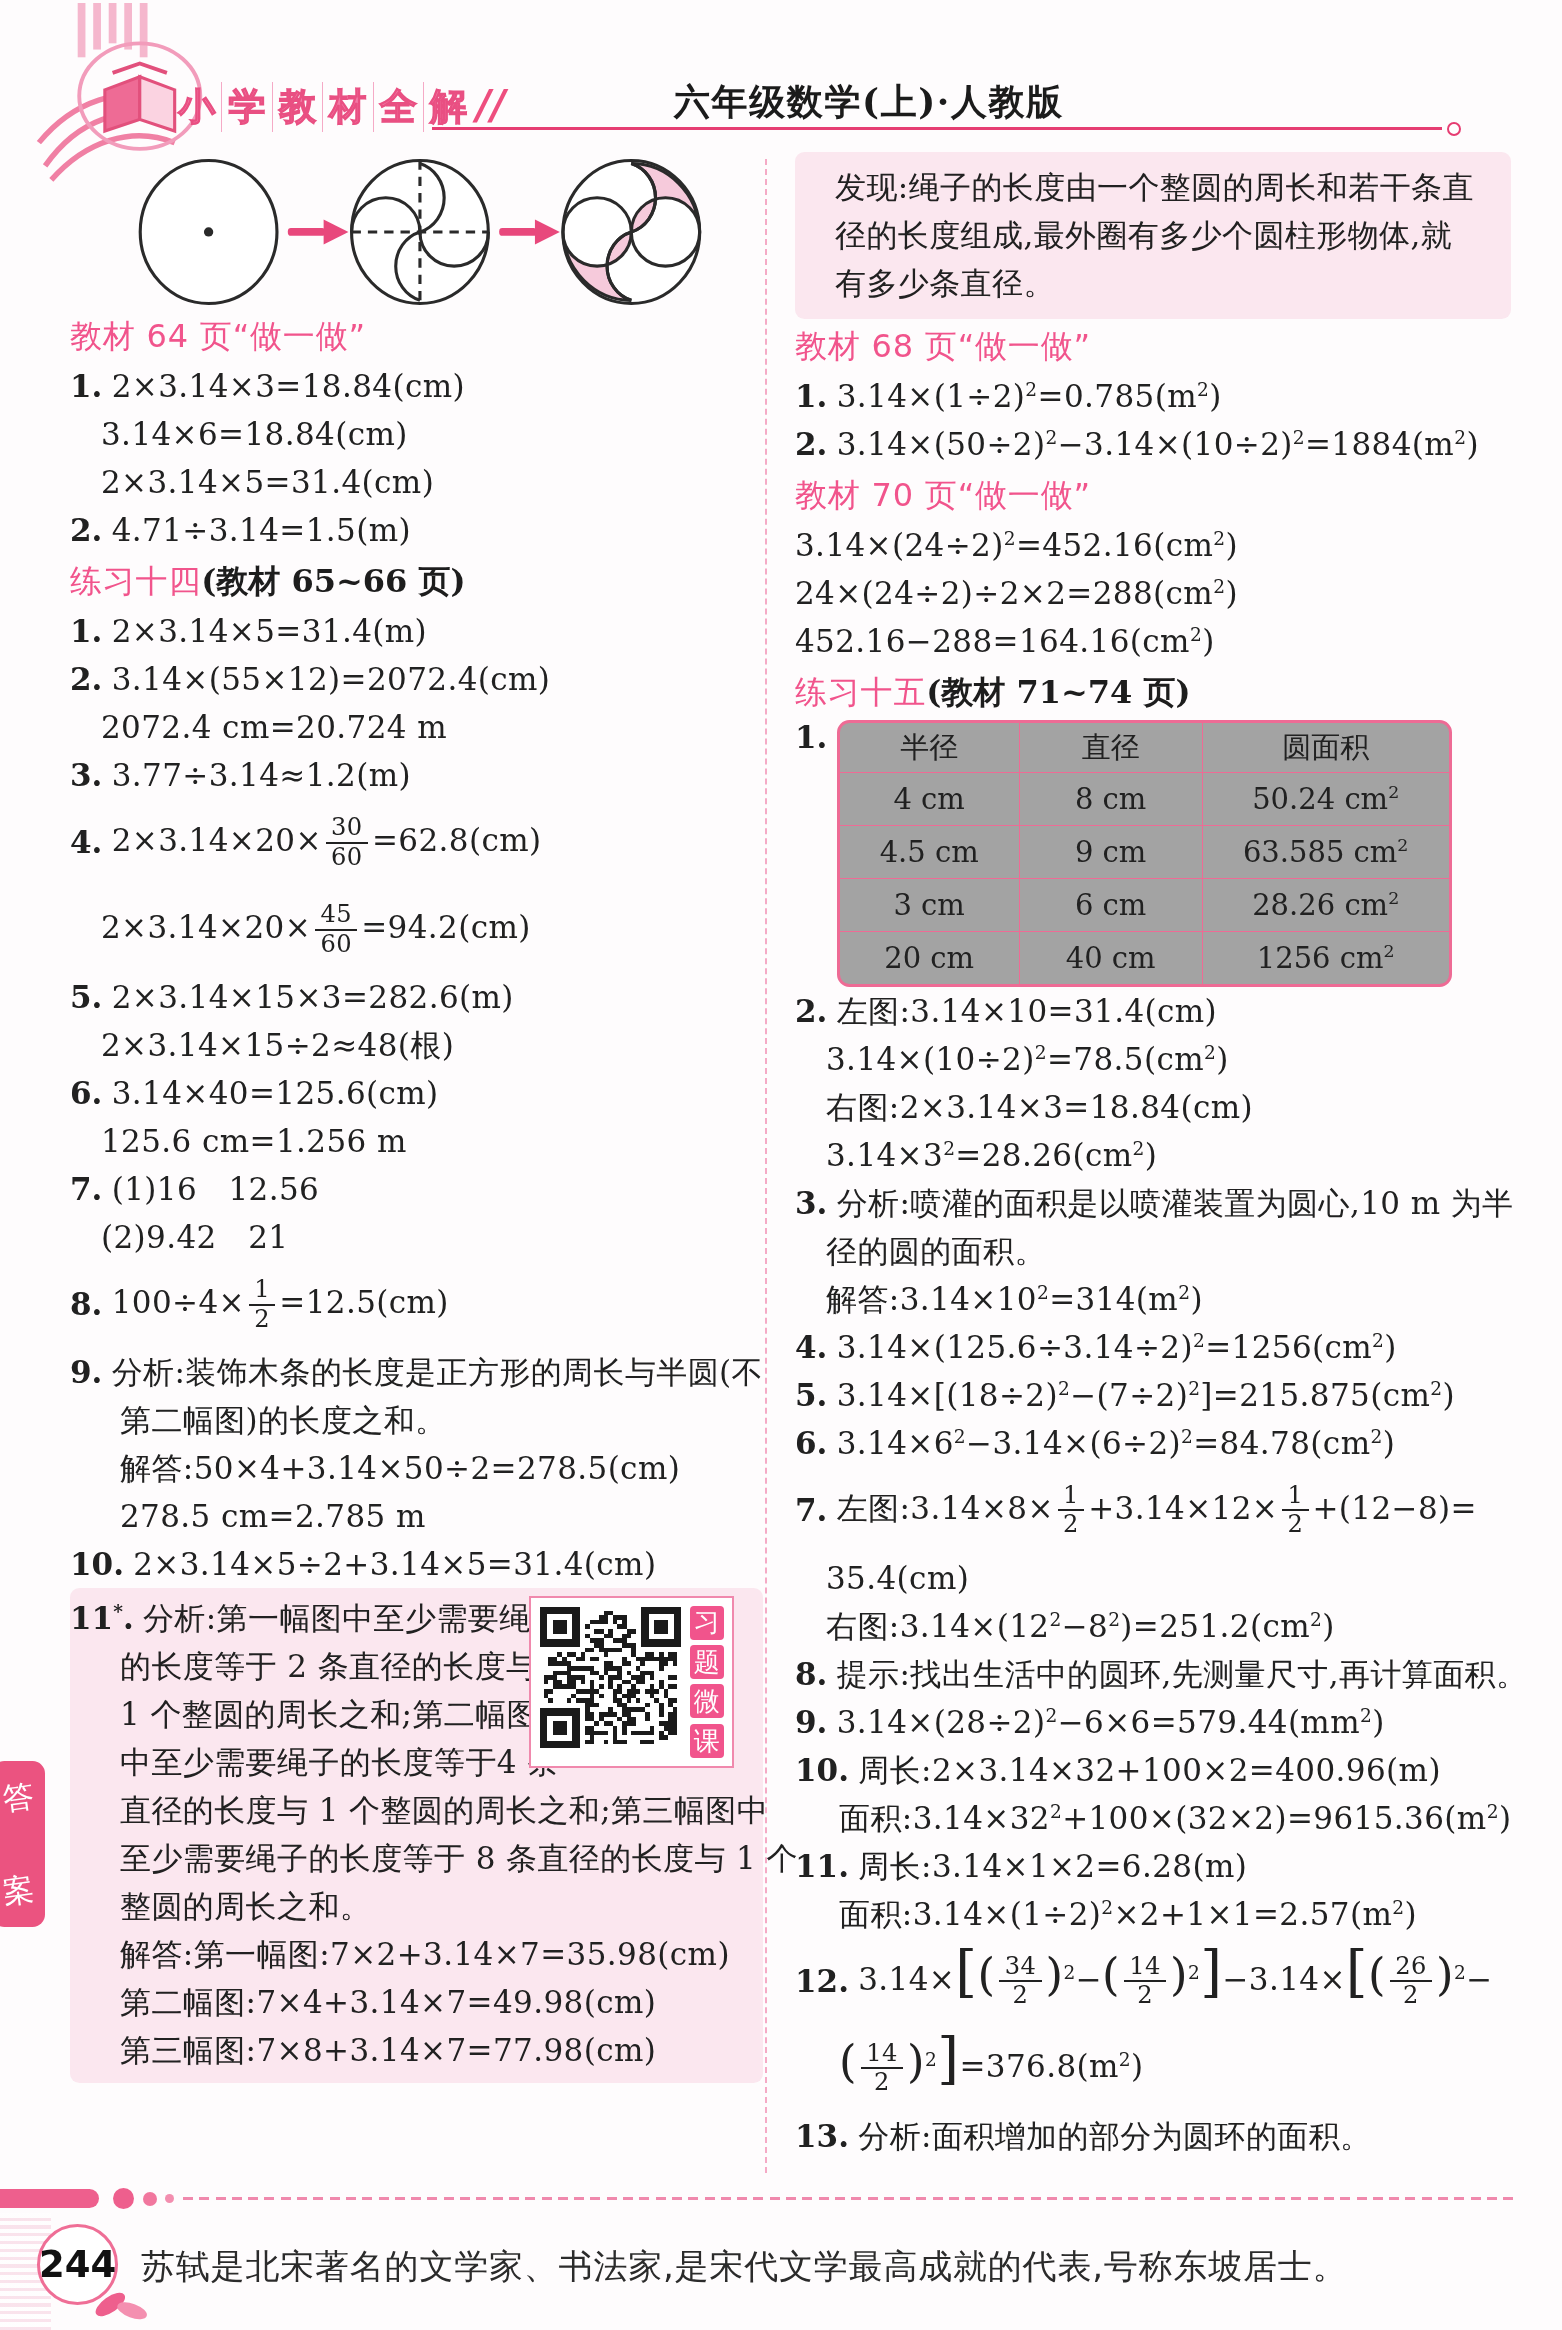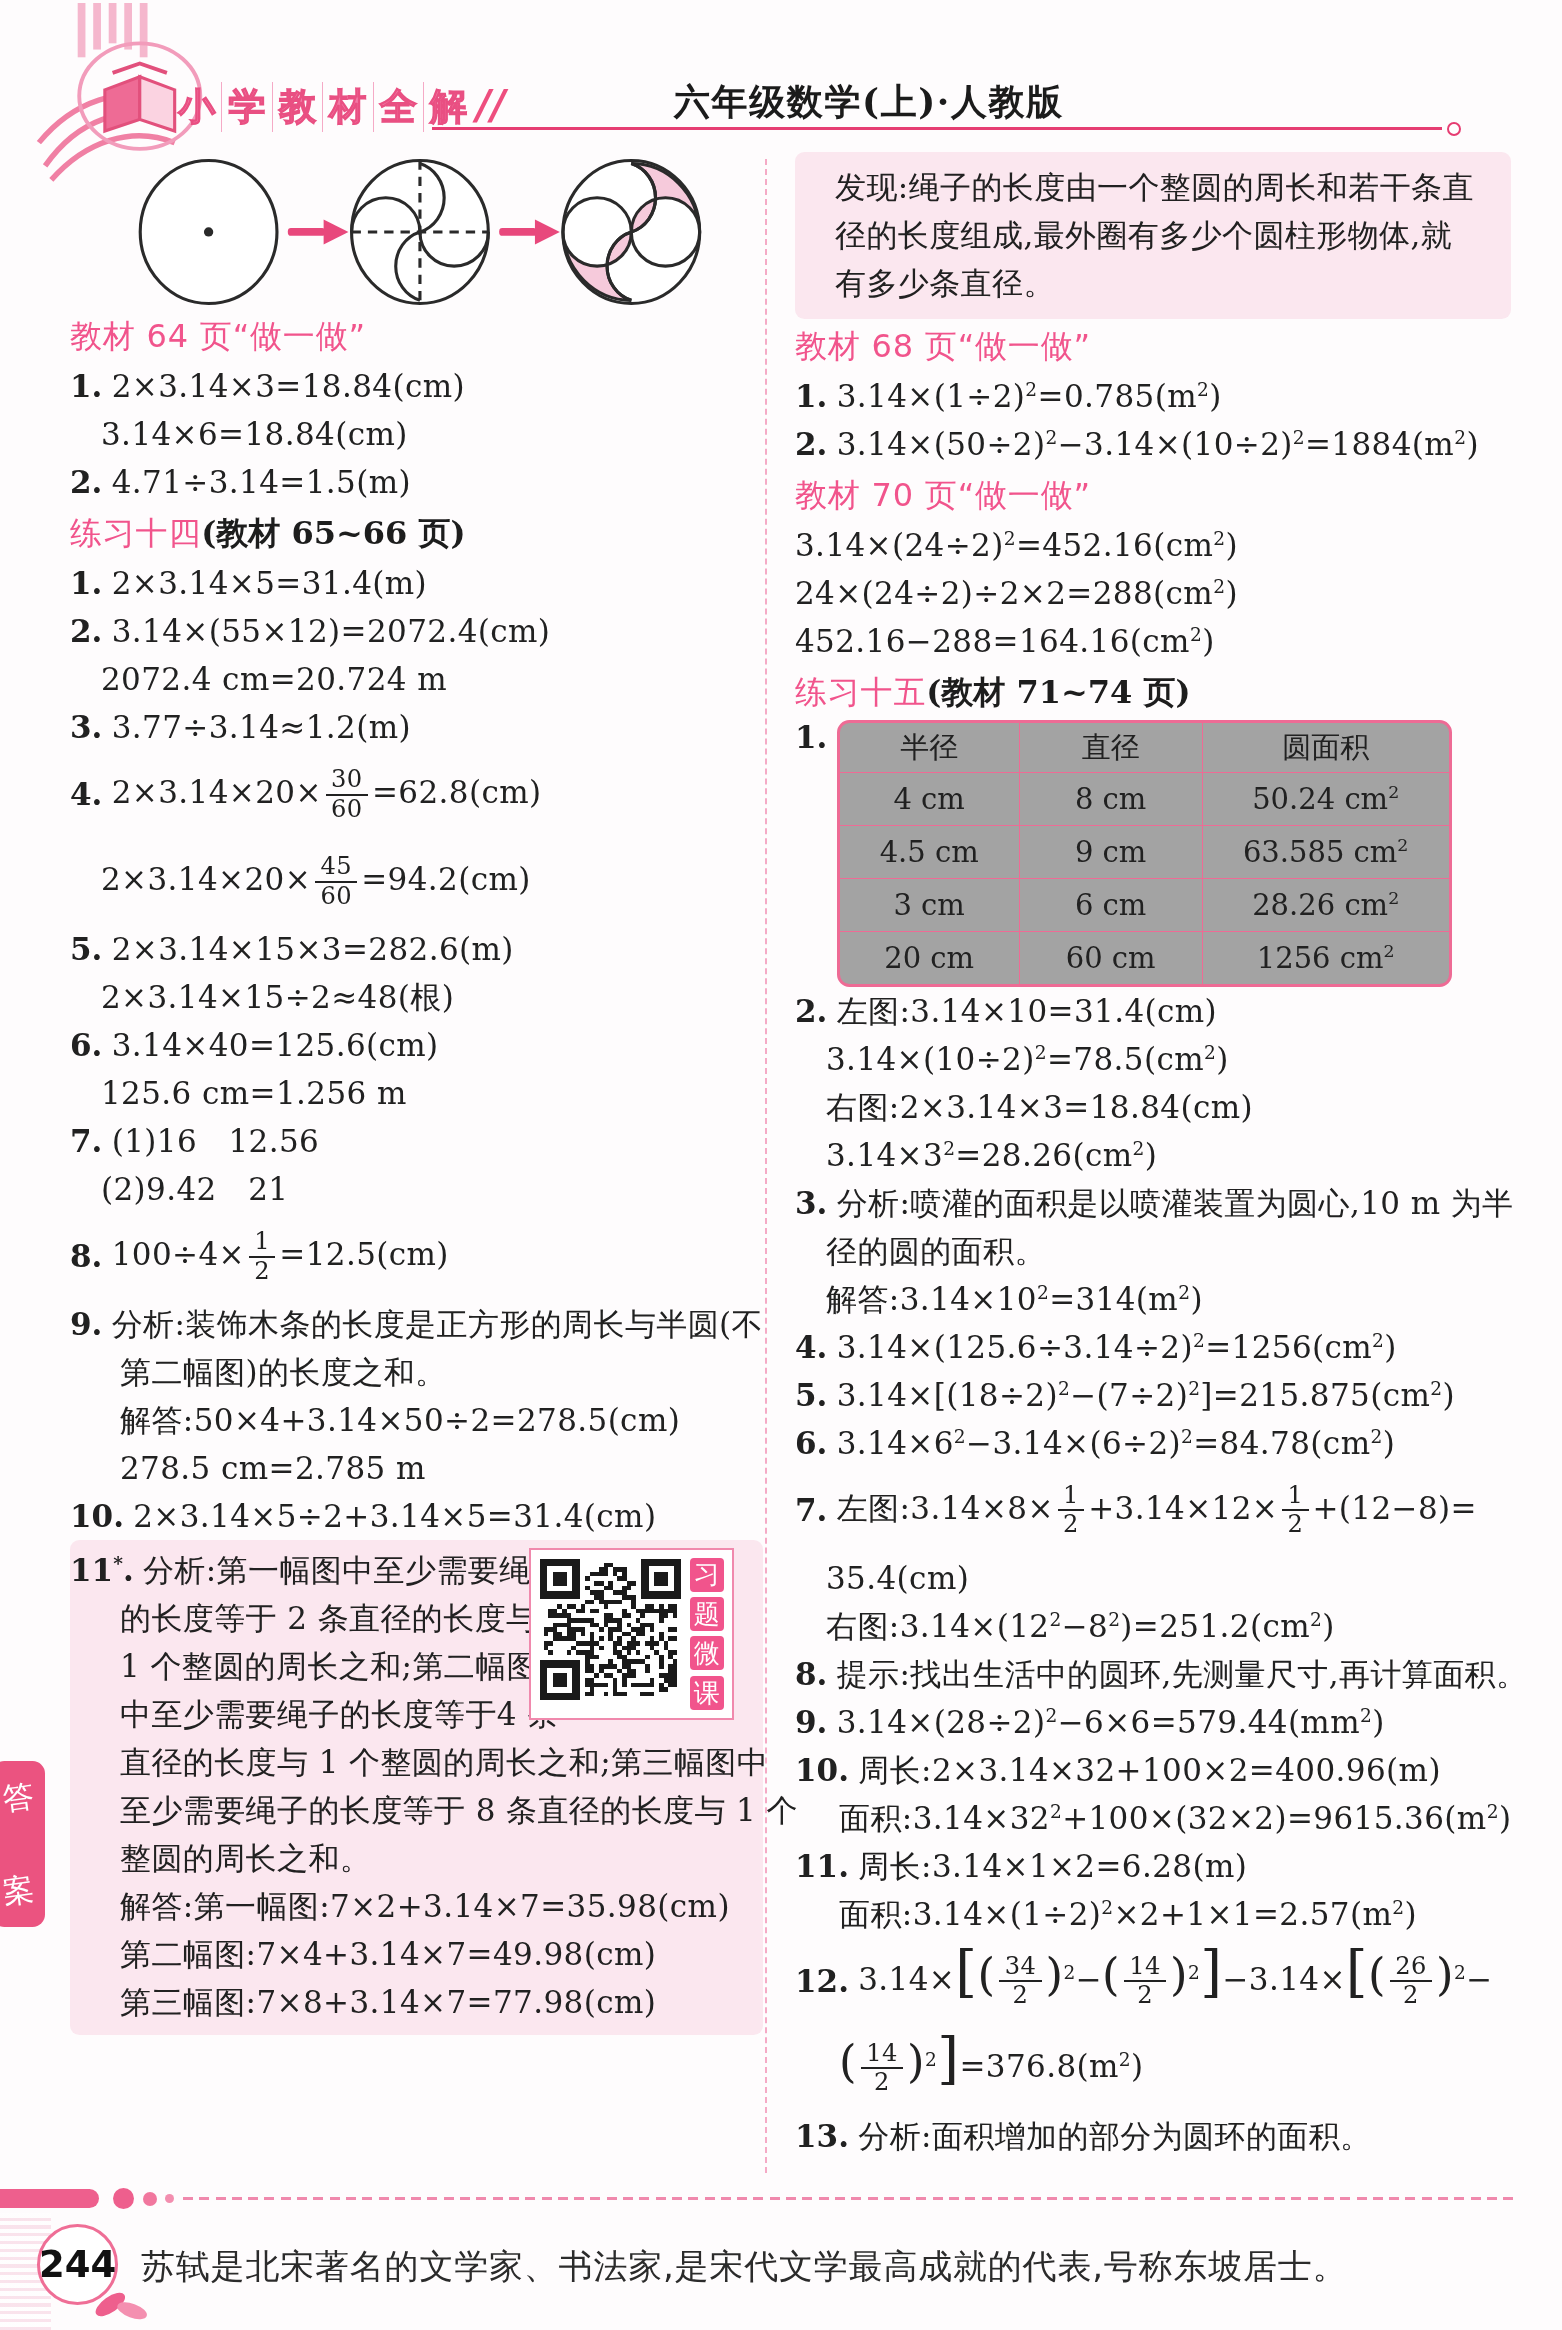--- a/index.html
+++ b/index.html
@@ -165,20 +165,23 @@
 
   <div class="divider"></div>
   <div id="colL" class="col left">
       <div class="heading"><span class="h-accent">教材 64 页“做一做”</span></div>
       <div class="line">
         <span class="num">1.</span>
         <span class="math">2×3.14×3=18.84(cm)</span>
       </div>
       <div class="line ind1">
         <span class="math">3.14×6=18.84(cm)</span>
+      </div>
+      <div class="line ind1">
+        <span class="math">2×3.14×5=31.4(cm)</span>
       </div>
       <div class="line">
         <span class="num">2.</span>
         <span class="math">4.71÷3.14=1.5(m)</span>
       </div>
       <div class="heading"><span class="h-accent">练习十四</span><span class="h-rest">(教材 65~66 页)</span></div>
       <div class="line">
         <span class="num">1.</span>
         <span class="math">2×3.14×5=31.4(m)</span>
       </div>
@@ -623,21 +626,21 @@
               <td class="c1">9 cm</td>
               <td class="c2">63.585 cm<sup>2</sup></td>
             </tr>
             <tr>
               <td class="c0">3 cm</td>
               <td class="c1">6 cm</td>
               <td class="c2">28.26 cm<sup>2</sup></td>
             </tr>
             <tr>
               <td class="c0">20 cm</td>
-              <td class="c1">60 cm</td>
+              <td class="c1">40 cm</td>
               <td class="c2">1256 cm<sup>2</sup></td>
             </tr>
           </tbody>
         </table>
       </div>
       <div class="line">
         <span class="num">2.</span>
         <span class="math">左图:3.14×10=31.4(cm)</span>
       </div>
       <div class="line ind1">

